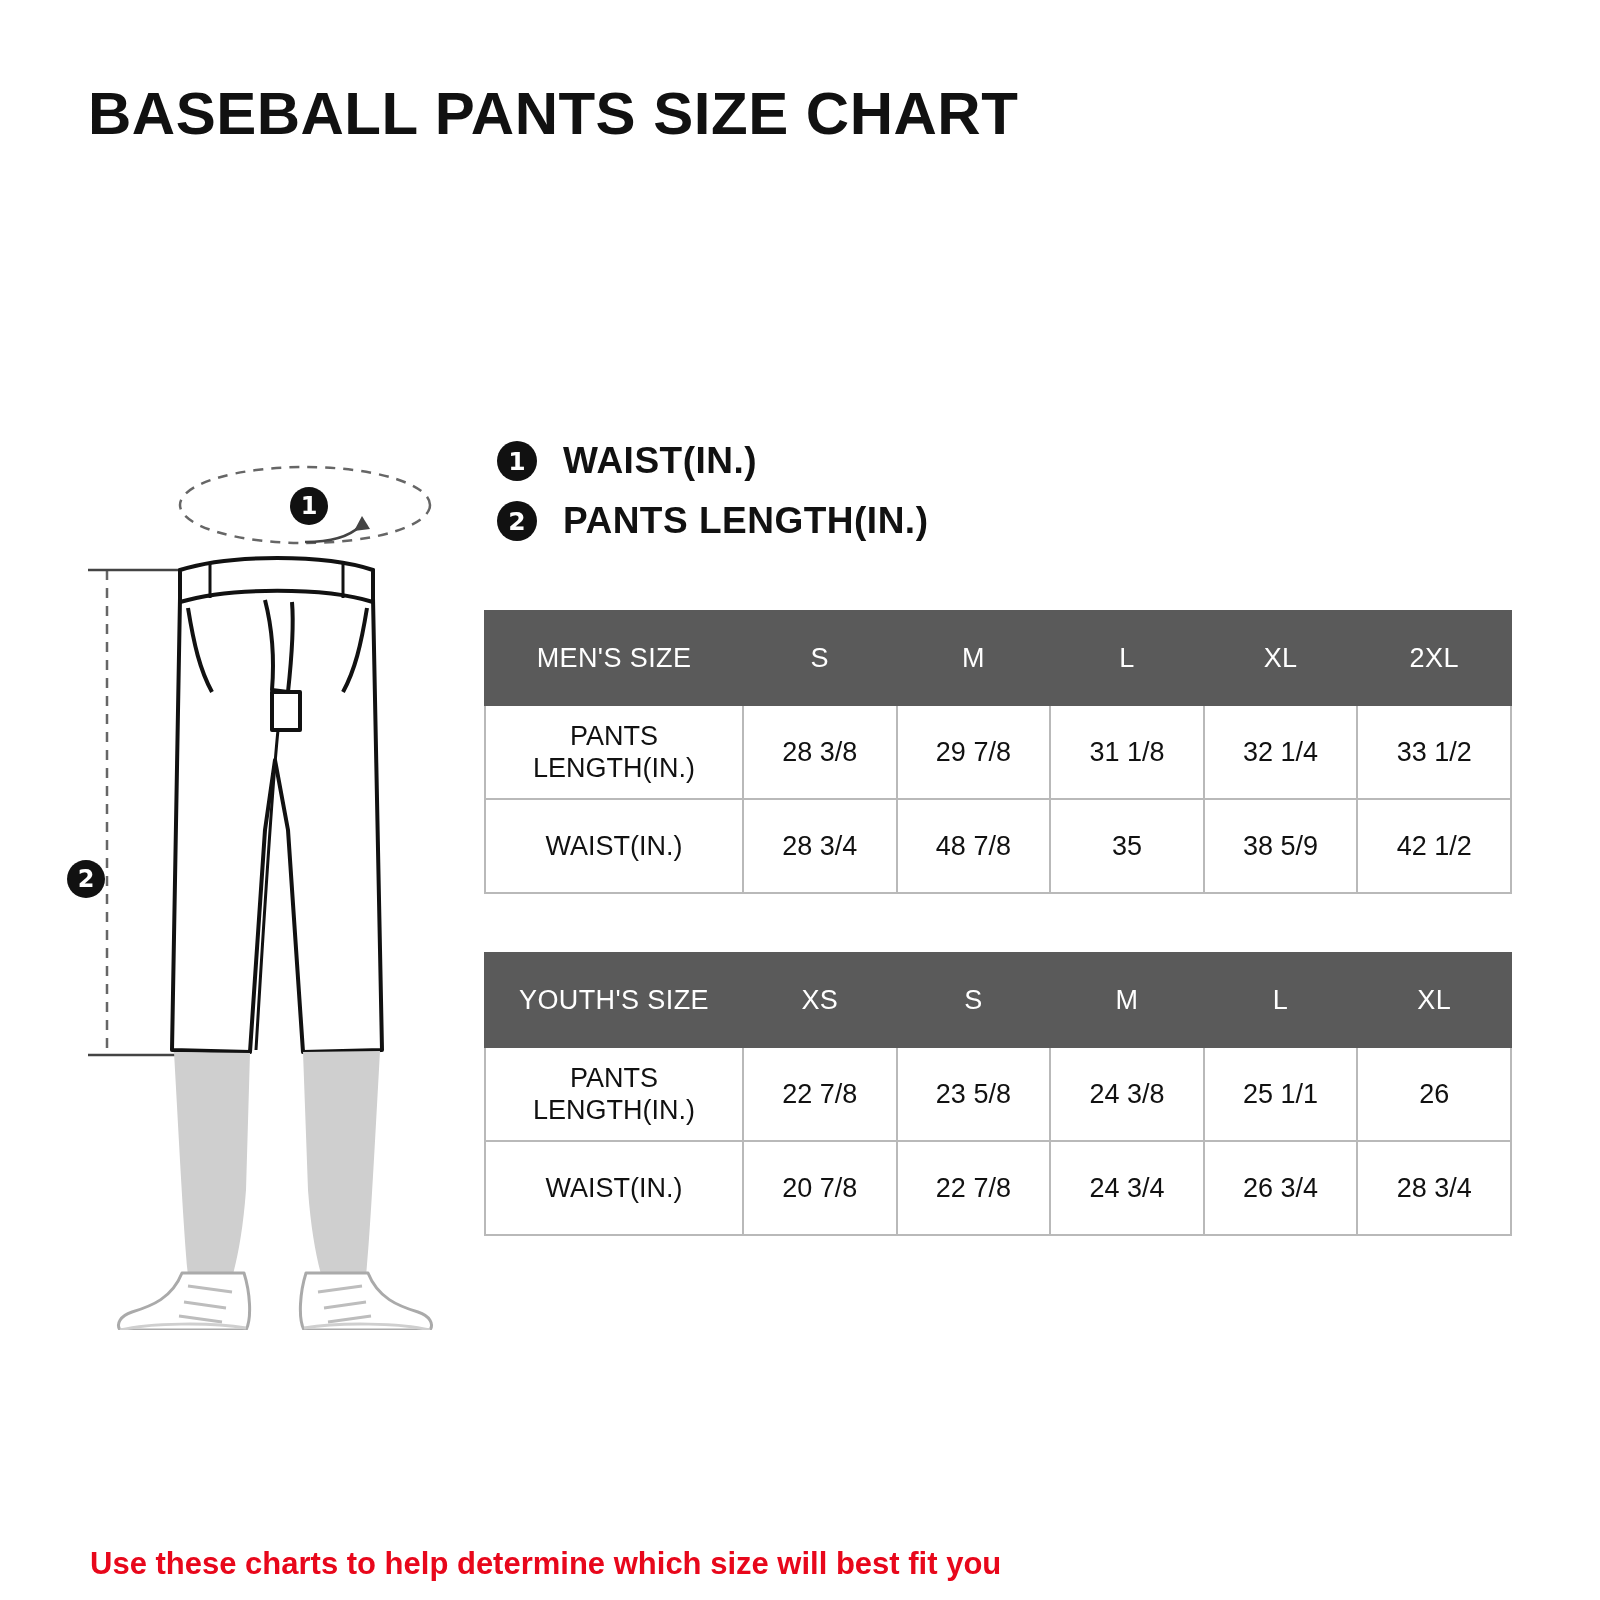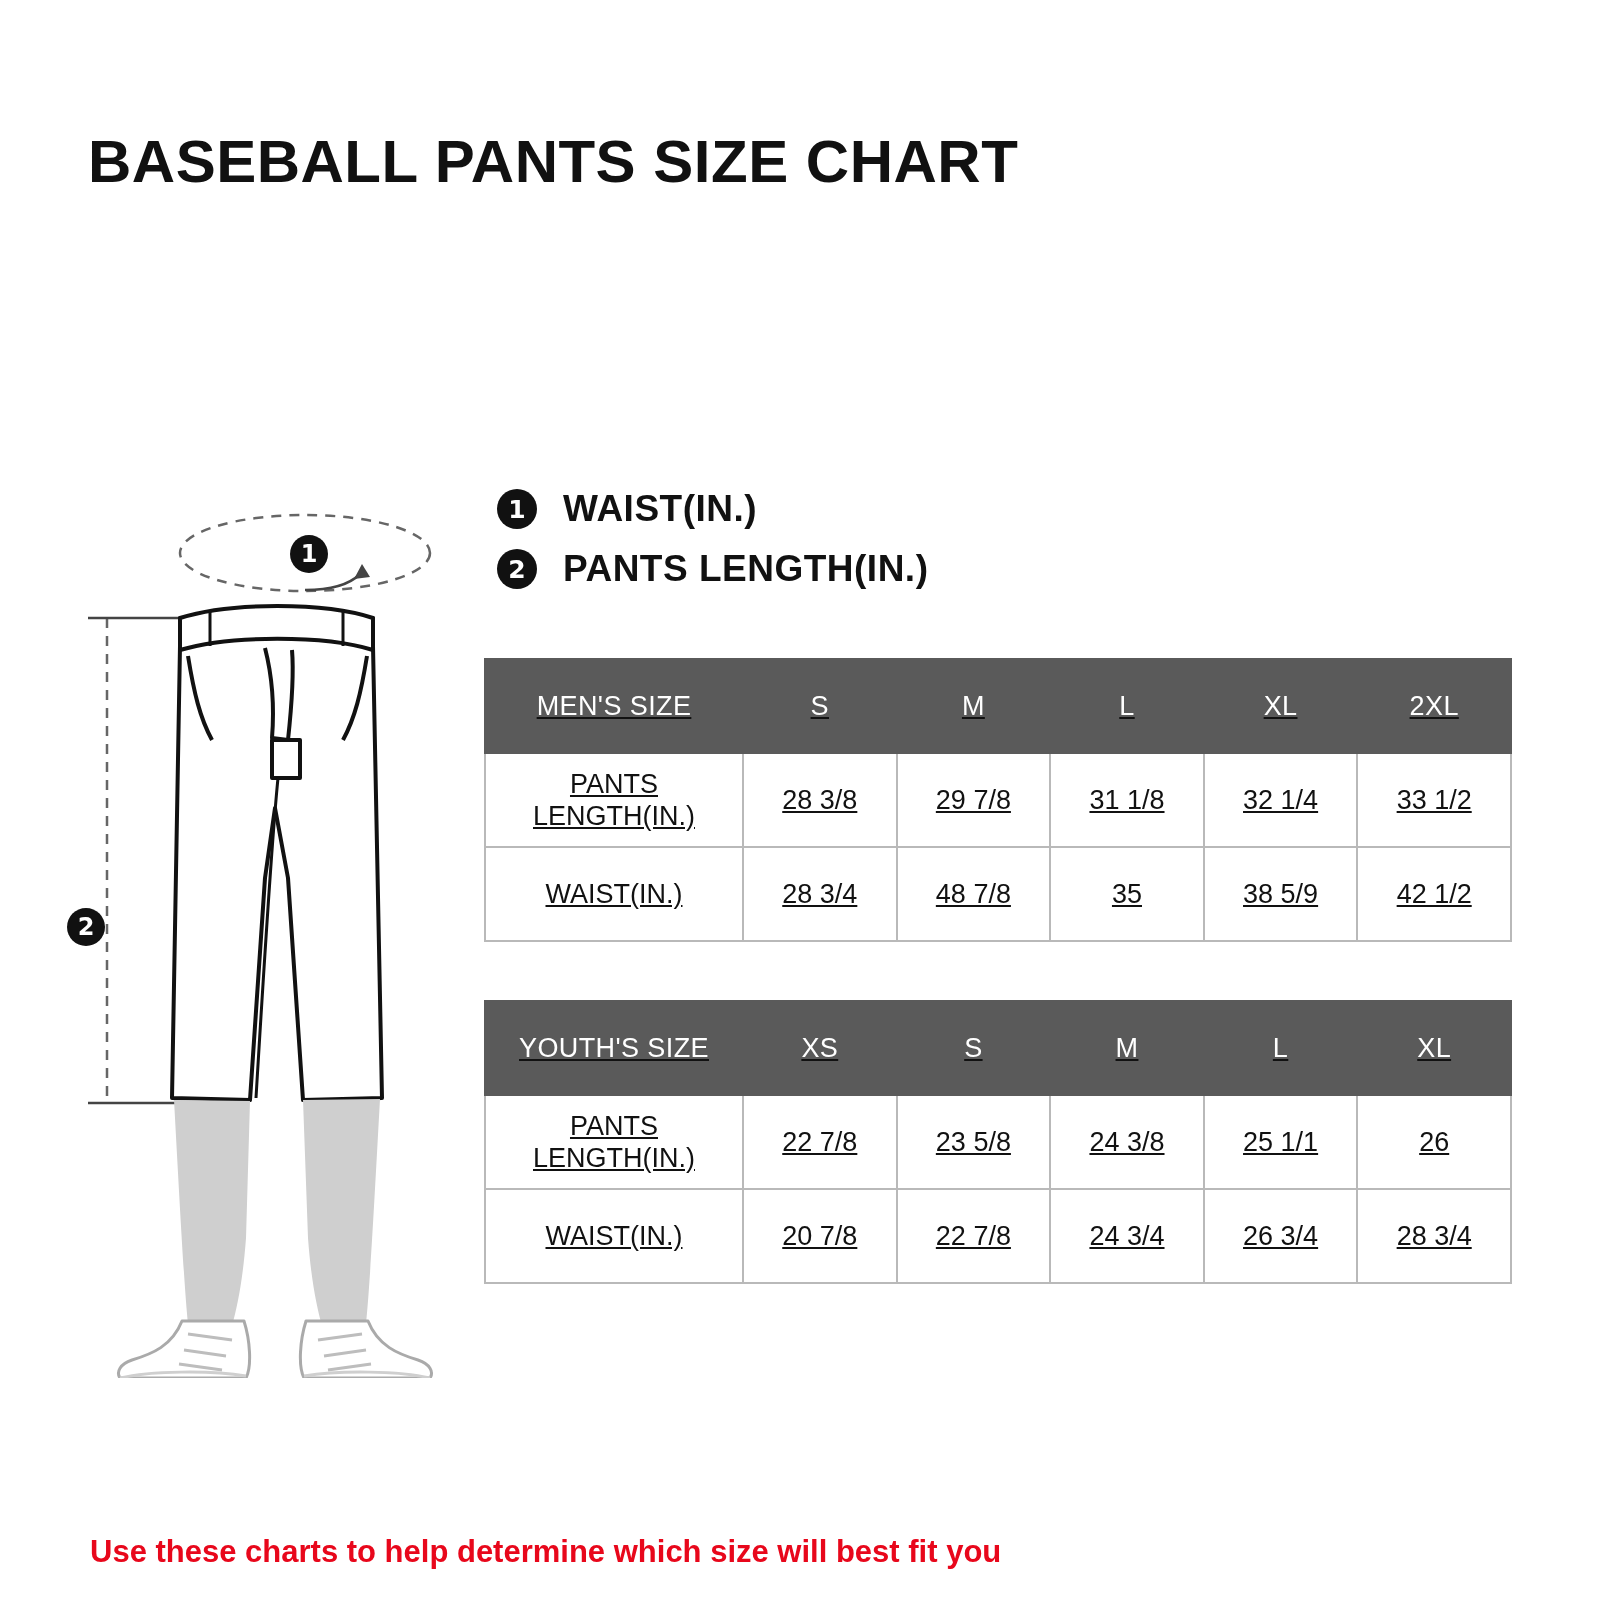--- a/index.html
+++ b/index.html
@@ -12,21 +12,20 @@
     height: 1600px;
     font-family: "Liberation Sans", sans-serif;
     color: #111;
     position: relative;
     overflow: hidden;
   }
   .page {
     position: absolute;
     inset: 0;
     padding: 4px;
-    margin-top: 48px;
   }
 
   
   .title {
     position: absolute;
     left: 88px;
     top: 82px;
     font-size: 60px;
     font-weight: bold;
     letter-spacing: 0.5px;
@@ -42,21 +41,21 @@
     width: 1240px;
     font-size: 33px;
     color: #e8071b;
     font-weight: bold;
     line-height: 1.35;
   }
 
   .note-bottom {
     position: absolute;
     left: 90px;
-    top: 1484px;
+    top: 1544px;
     width: 1400px;
     font-size: 31px;
     color: #e8071b;
     font-weight: bold;
     line-height: 1.3;
   }
 
   
   .legend {
     position: absolute;
@@ -118,21 +117,20 @@
 
   
   table {
     border-collapse: collapse;
     table-layout: fixed;
   }
   .size-table {
     position: absolute;
     left: 484px;
     width: 1028px;
-    text-decoration: underline;
   }
   #mens-table { top: 610px; }
   #youths-table { top: 952px; }
 
   .size-table th, .size-table td {
     border: 2px solid #b9b9b9;
     text-align: center;
     vertical-align: middle;
     font-size: 27px;
     color: #111;

